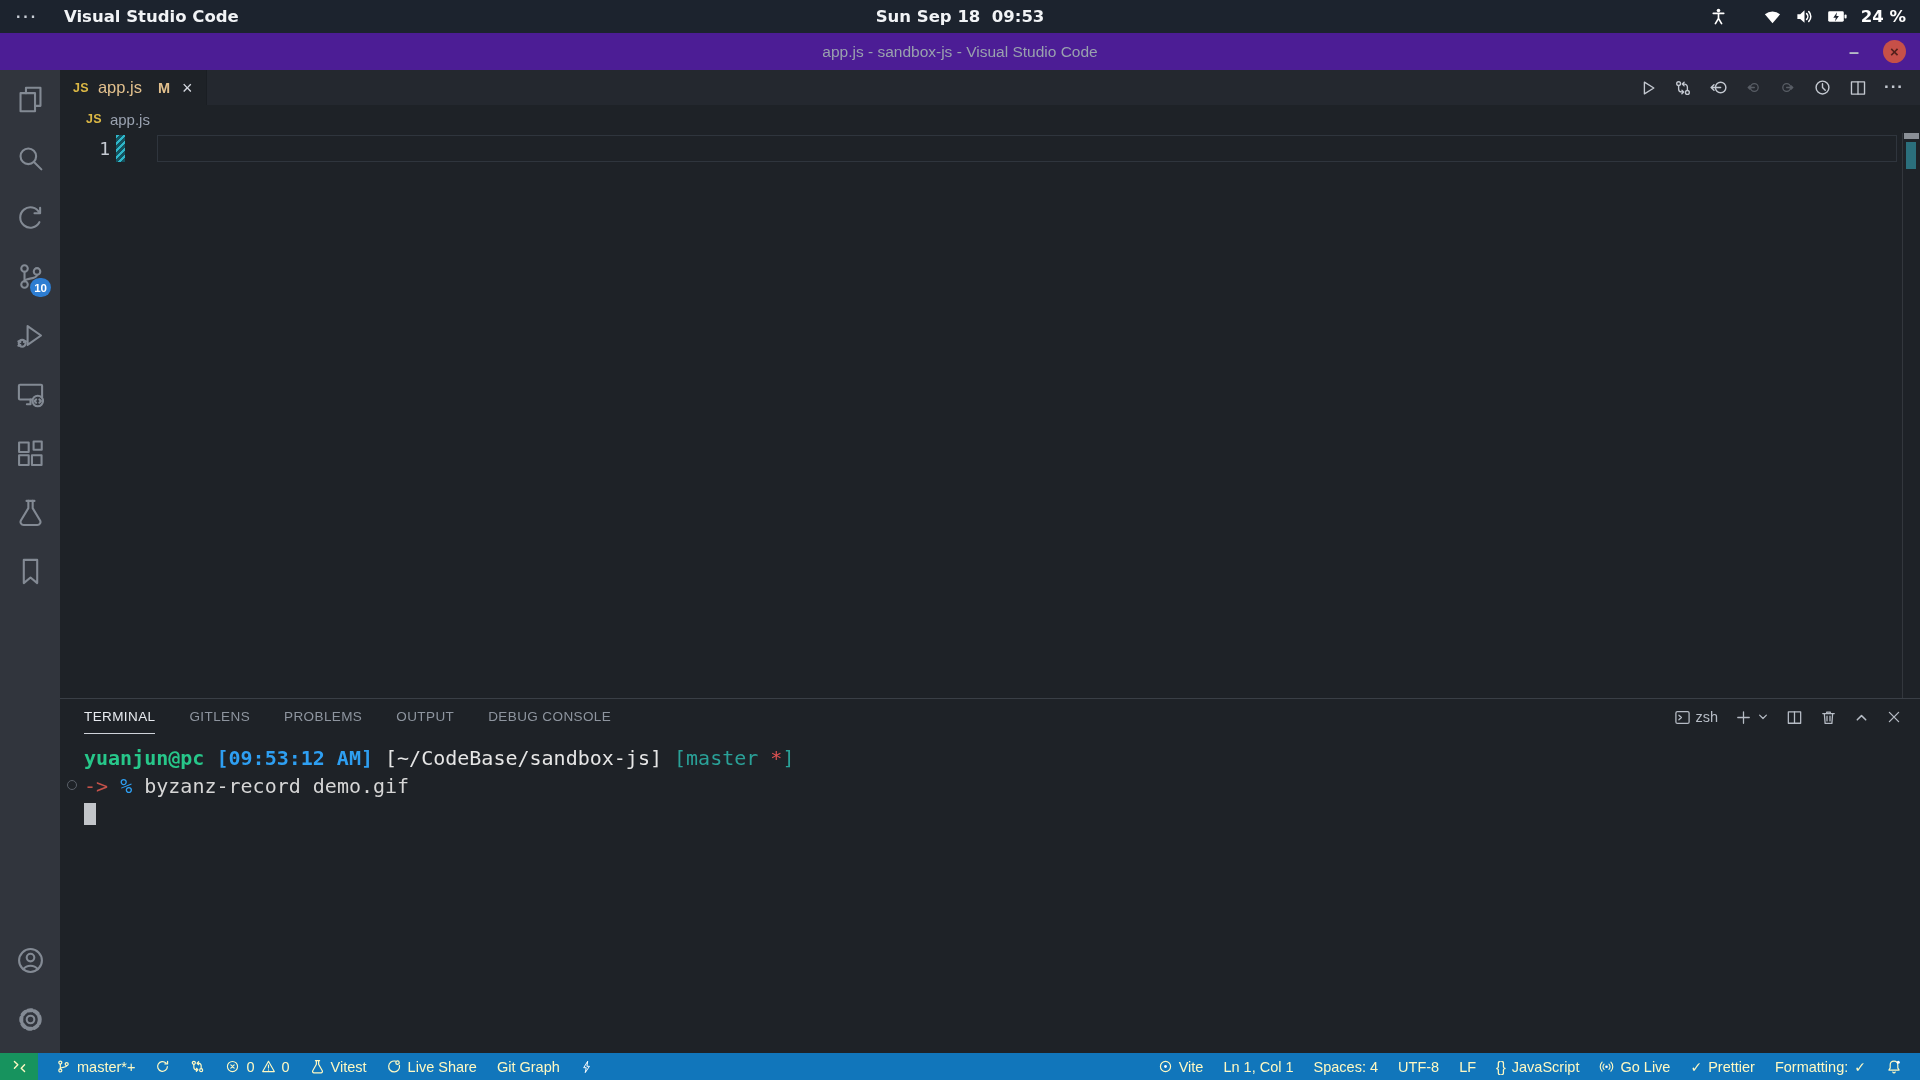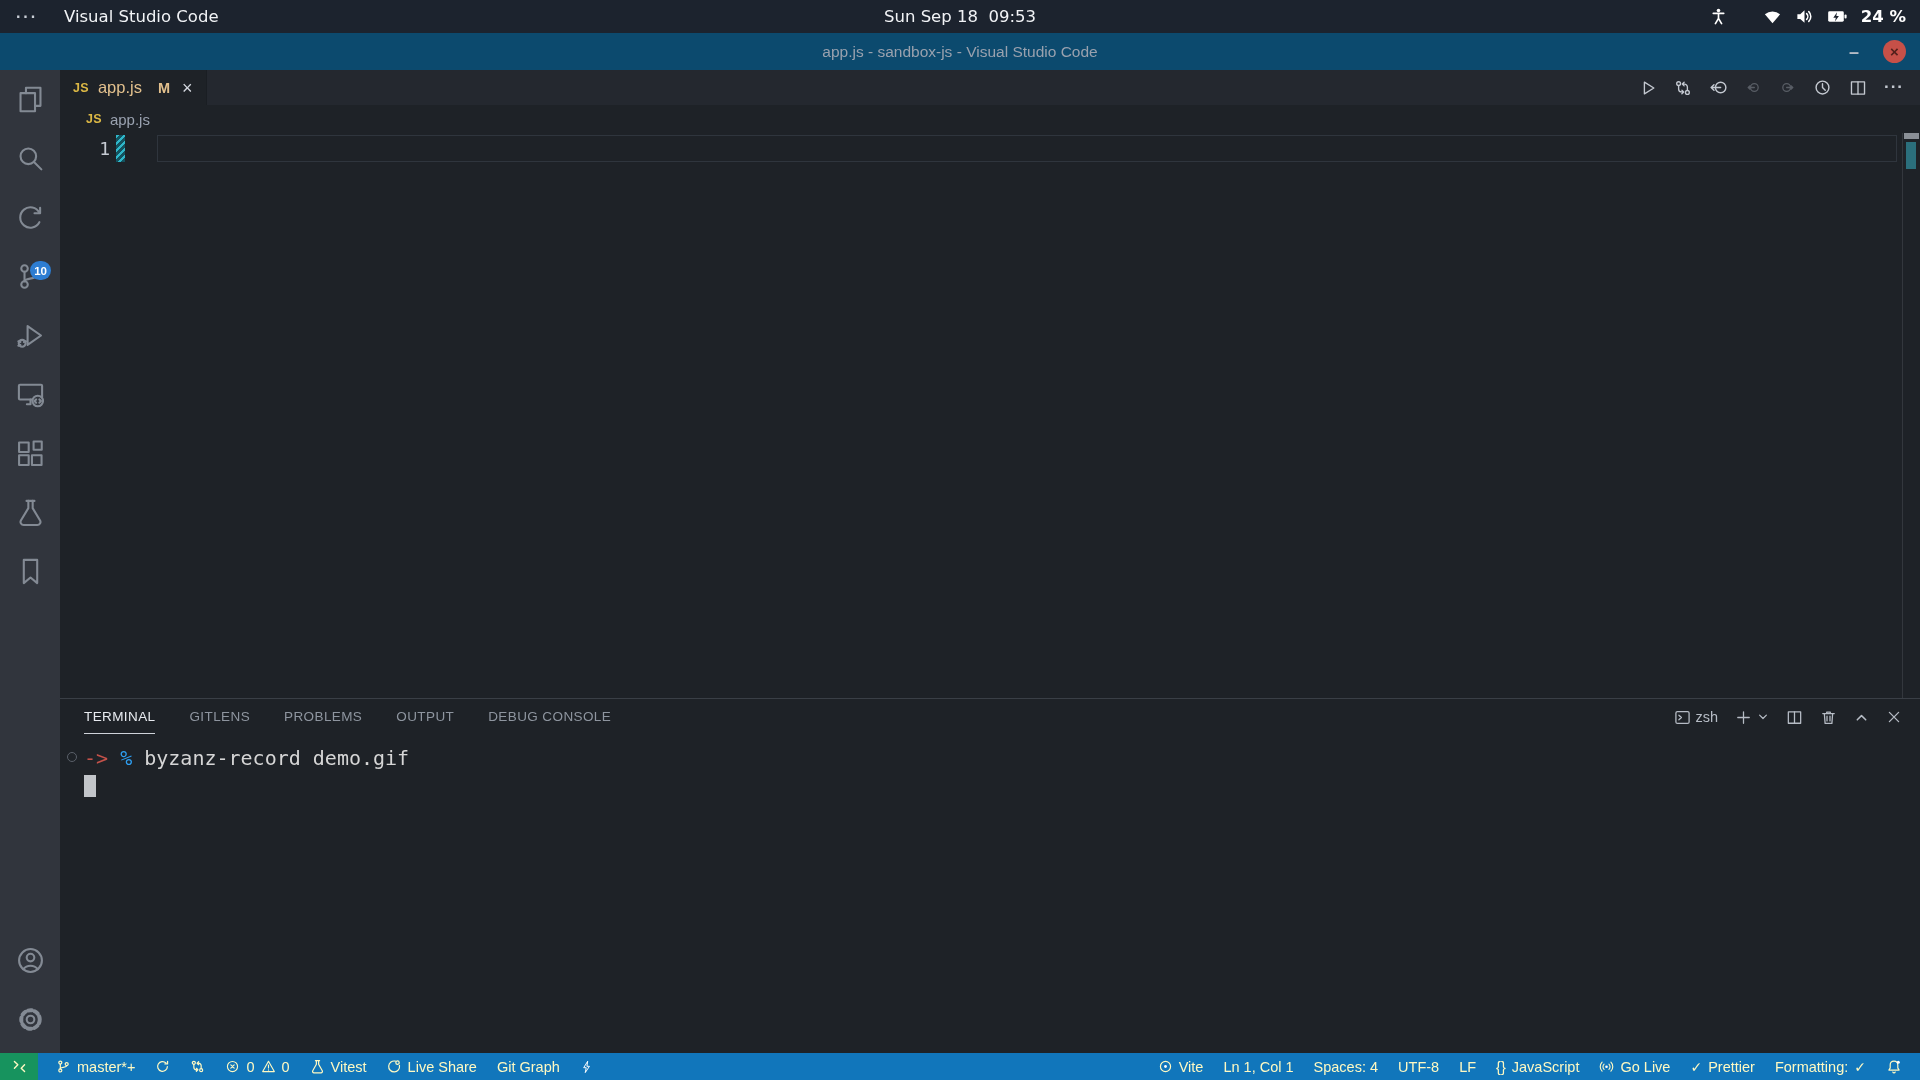--- a/index.html
+++ b/index.html
@@ -5,43 +5,43 @@
   * { margin:0; padding:0; box-sizing:border-box; }
   html,body { width:1920px; height:1080px; background:#15181d; overflow:hidden;
     font-family:"Liberation Sans","DejaVu Sans",sans-serif; }
   .screen { position:relative; width:1920px; height:1080px; display:flex; flex-direction:column; }
   svg.ic { fill:none; stroke:currentColor; stroke-width:1.15; stroke-linecap:round; stroke-linejoin:round; display:block; }
 
   
   .sysbar { height:33px; background:#1c232e; color:#f1f3f6; display:flex; align-items:center; position:relative; flex:0 0 auto; }
   .sys-left { display:flex; align-items:center; gap:26px; padding-left:16px; }
   .sys-dots { color:#c9ced6; font-size:16px; font-weight:bold; letter-spacing:2px; line-height:0.6; }
-  .sys-app, .sys-center { font-family:"DejaVu Sans",sans-serif; font-weight:normal; font-size:16.5px; }
+  .sys-app, .sys-center { font-family:"DejaVu Sans",sans-serif; font-weight:bold; font-size:16.5px; }
   .sys-center { position:absolute; left:50%; transform:translateX(-50%); white-space:pre; }
   .sys-right { margin-left:auto; display:flex; align-items:center; gap:13px; padding-right:14px; color:#fff; }
   .sys-right .a11y { margin-right:22px; }
   .sys-batt-text { font-family:"DejaVu Sans",sans-serif; font-weight:bold; font-size:16.5px; }
 
   
-  .titlebar { height:37px; background:#0c4a6e; display:flex; align-items:center; justify-content:center; position:relative; flex:0 0 auto; }
+  .titlebar { height:37px; background:#4c1d95; display:flex; align-items:center; justify-content:center; position:relative; flex:0 0 auto; }
   .titlebar-text { color:#99a1ae; font-size:15.5px; }
   .win-controls { position:absolute; right:14px; height:100%; display:flex; align-items:center; gap:24px; }
   .win-min { color:#b6bcc6; font-size:18px; line-height:1; font-weight:bold; }
   .win-close { width:23px; height:23px; border-radius:50%; background:#c75048; color:#54201c; font-size:15px; font-weight:bold;
     display:flex; align-items:center; justify-content:center; line-height:1; }
 
   
   .menubar { height:33px; background:#23272f; display:flex; align-items:center; padding-left:6px; flex:0 0 auto; }
   .menu-item { color:#b4bbc7; font-size:16.5px; padding:4px 13px; border-radius:4px; }
 
   
   .main { flex:1 1 auto; display:flex; min-height:0; }
   .activitybar { width:60px; background:#31353d; display:flex; flex-direction:column; align-items:center; flex:0 0 auto; }
   .ab-item { width:60px; height:59px; display:flex; align-items:center; justify-content:center; position:relative; color:#838a94; }
-  .ab-badge { position:absolute; right:9px; bottom:26px; min-width:19px; height:19px; border-radius:10px; background:#2d7dd2;
+  .ab-badge { position:absolute; right:9px; bottom:9px; min-width:19px; height:19px; border-radius:10px; background:#2d7dd2;
     color:#fff; font-size:11.5px; font-weight:bold; display:flex; align-items:center; justify-content:center; padding:0 4px; }
   .ab-bottom { margin-top:auto; padding-bottom:4px; display:flex; flex-direction:column; align-items:center; }
 
   .editor-col { flex:1 1 auto; display:flex; flex-direction:column; background:#1e2227; min-width:0; }
 
   
   .tabbar { height:35px; background:#24282f; display:flex; align-items:stretch; flex:0 0 auto; }
   .tab { display:flex; align-items:center; gap:9px; padding:0 13px; background:#1e2227; border-right:1px solid #1a1e23; }
   .js-glyph { color:#dcb845; font-weight:bold; font-size:12.5px; letter-spacing:.3px; }
   .tab-label { color:#e2c08d; font-size:16.5px; }
@@ -313,20 +313,21 @@
             <svg class="ic" viewBox="0 0 16 16" width="15" height="15" style="stroke-width:1.6">
               <path d="M3.5 10.5L8 6l4.5 4.5"></path>
             </svg>
             <svg class="ic" viewBox="0 0 16 16" width="16" height="16" style="stroke-width:1.3">
               <path d="M3.4 3.4l9.2 9.2M12.6 3.4l-9.2 9.2"></path>
             </svg>
           </div>
         </div>
 
         <div class="terminal">
+          <div class="t-line"><span class="t-user">yuanjun@pc</span><span class="t-time"> [09:53:12 AM]</span><span class="t-path"> [~/CodeBase/sandbox-js]</span><span class="t-branch"> [master </span><span class="t-star">*</span><span class="t-branch">]</span></div>
           <div class="t-line"><span class="t-deco"></span><span class="t-arrow">-&gt; </span><span class="t-pct">% </span><span class="t-cmd">byzanz-record demo.gif</span></div>
           <div class="t-line"><span class="t-cursor"></span></div>
         </div>
       </div>
     </div>
   </div>
 
   <div class="statusbar">
     <div class="sb-remote">
       <svg class="ic" viewBox="0 0 16 16" width="15" height="15" style="stroke-width:1.5">

